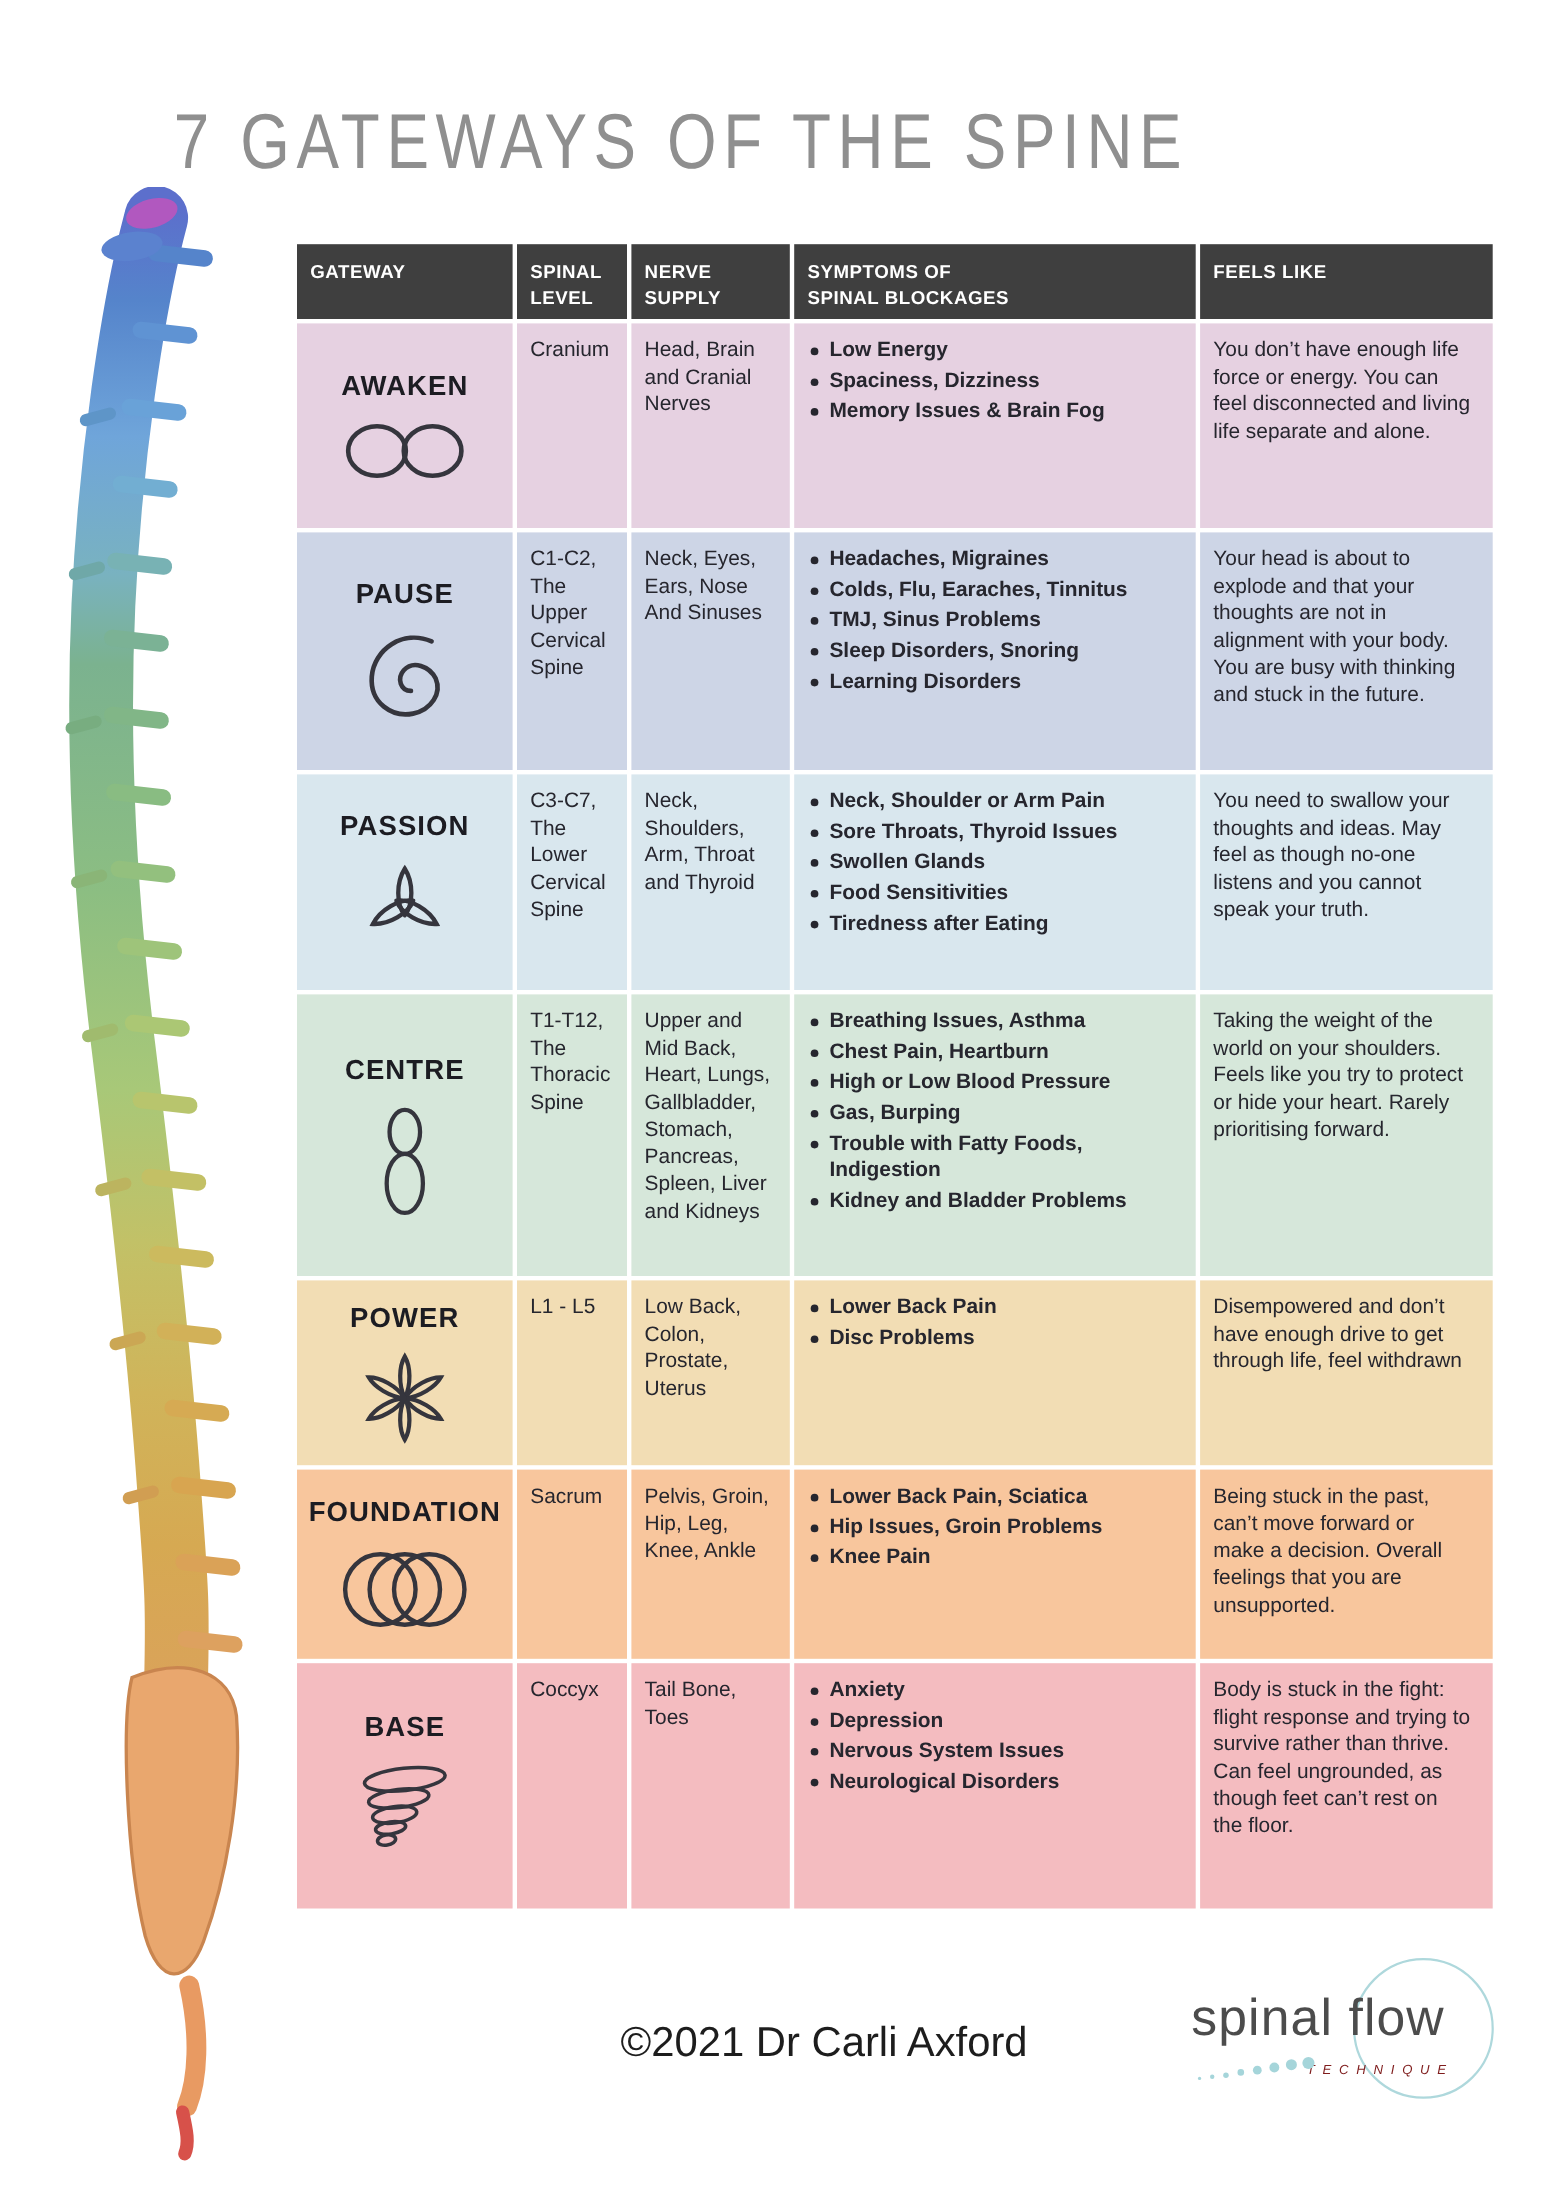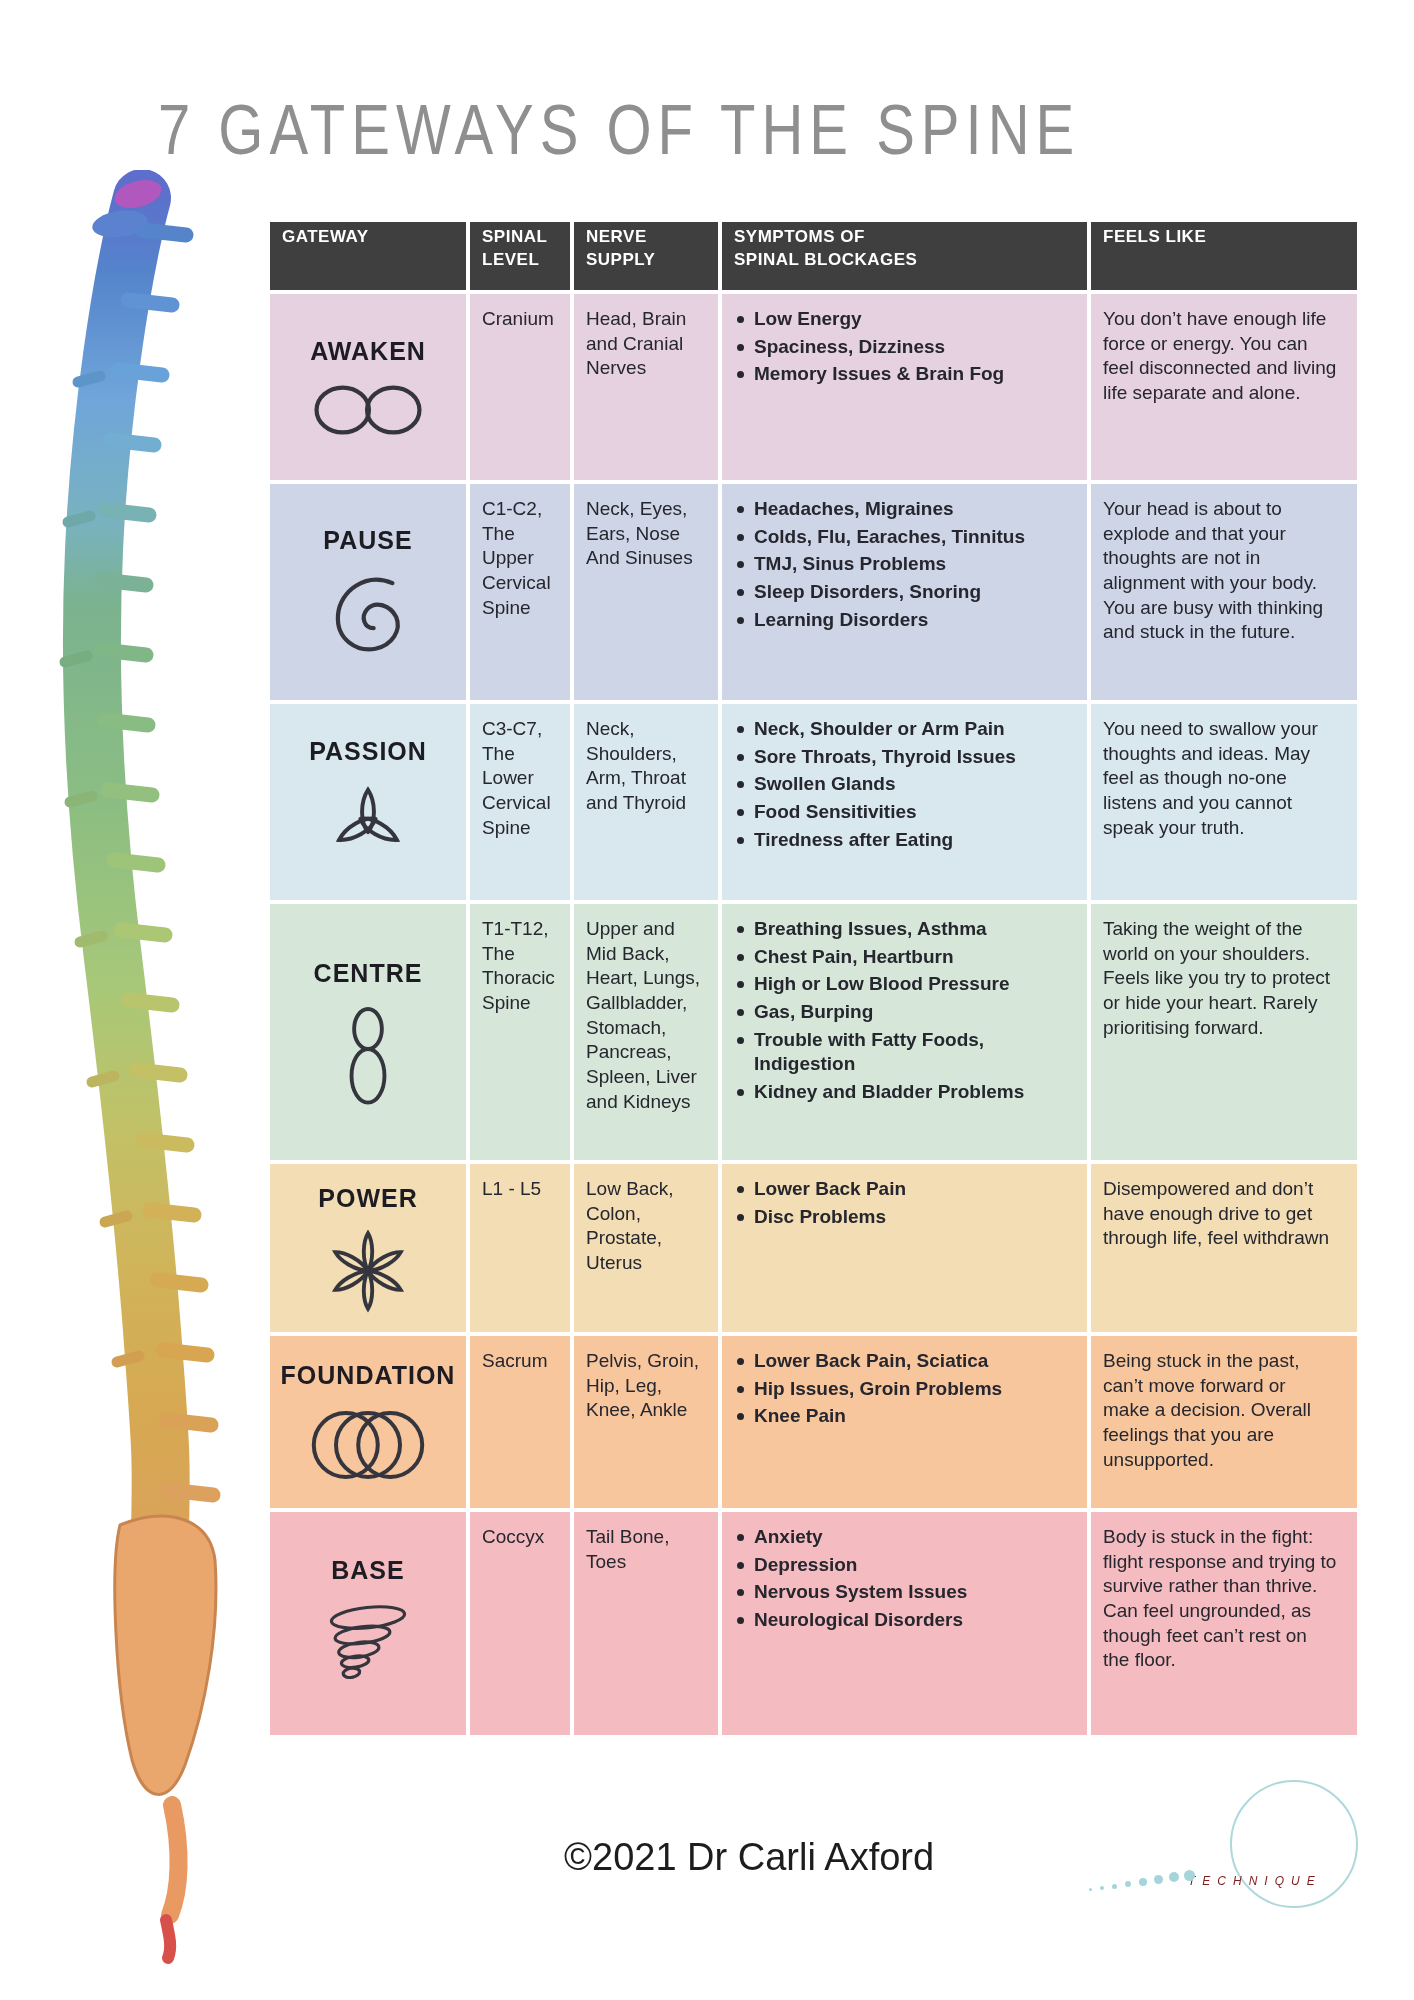--- a/index.html
+++ b/index.html
@@ -16,21 +16,21 @@
   .table{
     position:absolute;left:270px;top:222px;z-index:1;
     display:grid;
     grid-template-columns:196px 100px 144px 365px 266px;
     grid-template-rows:68px 186px 216px 196px 256px 168px 172px 223px;
     column-gap:4px;row-gap:4px;
   }
   .row{display:contents;}
   .cell{background:var(--row-bg,#fff);padding:13px 12px;font-size:19px;line-height:1.3;box-sizing:border-box;}
   .header-row{--row-bg:#3f3f3f;}
-  .th{color:#ffffff;font-weight:bold;font-size:17px;letter-spacing:.5px;line-height:1.35;white-space:pre-line;padding-top:4px;}
+  .th{color:#ffffff;font-weight:bold;font-size:17px;letter-spacing:.5px;line-height:1.35;white-space:pre-line;padding-top:15px;}
   .gateway-cell{display:flex;flex-direction:column;align-items:center;justify-content:center;gap:14px;padding:10px;}
   .gw-label{font-weight:bold;font-size:25px;letter-spacing:1px;color:#1c1c22;text-align:center;}
   .gw-icon{stroke:#35353d;fill:none;stroke-width:4.5;stroke-linecap:round;}
   ul.symptoms{list-style:none;margin:0;padding:0;font-weight:bold;}
   ul.symptoms li{position:relative;padding-left:20px;margin:0 0 3px 0;}
   ul.symptoms li::before{content:"";position:absolute;left:3px;top:9px;width:7px;height:7px;border-radius:50%;background:#26262e;}
   .feels-cell{padding-right:20px;}
   .footer{position:absolute;left:564px;top:1836px;font-size:38px;color:#1d1d1d;}
   .logo{position:absolute;left:1045px;top:1740px;width:330px;height:230px;}
   .logo-circle{position:absolute;left:185px;top:40px;width:124px;height:124px;border:2px solid #aed8dc;border-radius:50%;}
@@ -265,20 +265,21 @@
     </div>
     <div class="cell feels-cell">Body is stuck in the fight: flight response and trying to survive rather than thrive. Can feel ungrounded, as though feet can’t rest on the floor.</div>
   </div>
 
 </div>
 
 <div class="footer">©2021 Dr Carli Axford</div>
 
 <div class="logo">
   <div class="logo-circle"></div>
+  <div class="logo-name">spinal flow</div>
   <div class="logo-tagline">TECHNIQUE</div>
   <div class="logo-dots">
     <span style="left:44px;top:148px;width:3px;height:3px;"></span>
     <span style="left:55px;top:146px;width:4px;height:4px;"></span>
     <span style="left:67px;top:144px;width:5px;height:5px;"></span>
     <span style="left:80px;top:141px;width:6px;height:6px;"></span>
     <span style="left:94px;top:138px;width:8px;height:8px;"></span>
     <span style="left:109px;top:135px;width:9px;height:9px;"></span>
     <span style="left:124px;top:132px;width:10px;height:10px;"></span>
     <span style="left:139px;top:130px;width:11px;height:11px;"></span>

